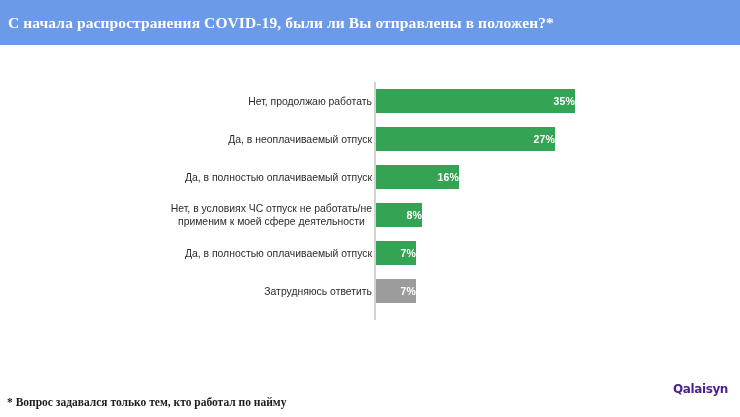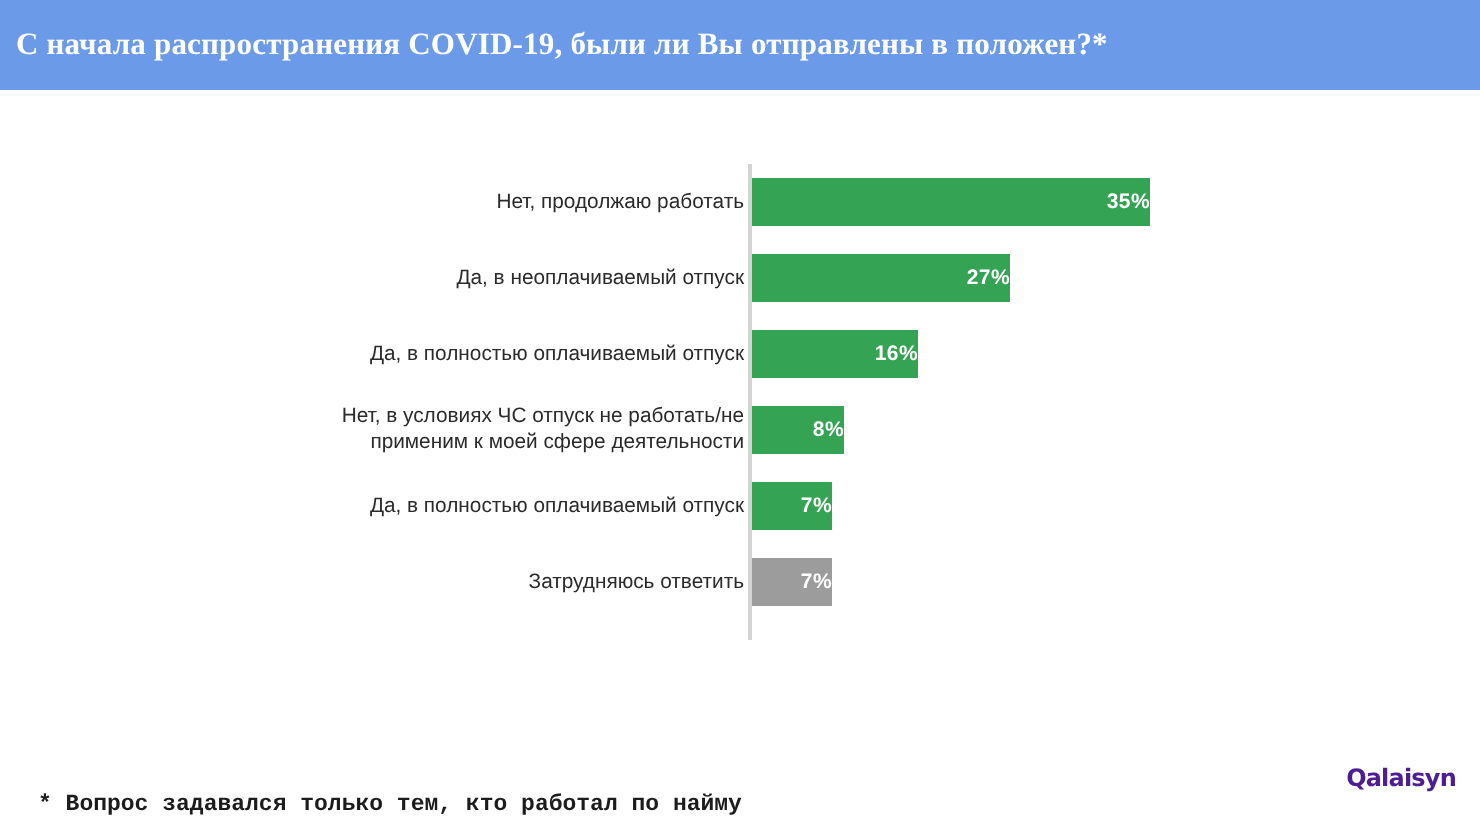--- a/index.html
+++ b/index.html
@@ -67,21 +67,21 @@
   }
   .row-label {
     position: absolute;
     right: 368px;
     top: 0;
     width: 260px;
     height: 38px;
     display: flex;
     align-items: center;
     justify-content: flex-end;
-    text-align: right;
+    text-align: center;
     color: #2b2b2b;
     font-size: 10.4px;
     line-height: 13px;
     font-family: "Liberation Sans", sans-serif;
   }
   .bar-wrap {
     position: absolute;
     left: 376px;
     top: 7px;
     height: 24px;
@@ -101,24 +101,24 @@
     color: #ffffff;
     font-size: 10.5px;
     font-weight: bold;
     font-family: "Liberation Sans", sans-serif;
     letter-spacing: 0.2px;
   }
 
   
   #footnote {
     position: absolute;
-    left: 19px;
+    left: 7px;
     top: 396px;
     color: #1c1c1c;
-    font-family: Liberation Mono, monospace;
+    font-family: Liberation Serif, serif;
     font-weight: bold;
     font-size: 11.5px;
     white-space: nowrap;
   }
 
   
   #logo {
     position: absolute;
     right: 12px;
     top: 382px;
@@ -149,21 +149,21 @@
         <div class="bar">
           <span class="bar-value">35%</span>
         </div>
       </div>
     </div>
 
     <div class="row" style="top:38px">
       <div class="row-label">
         <span>Да, в неоплачиваемый отпуск</span>
       </div>
-      <div class="bar-wrap" style="width:129px">
+      <div class="bar-wrap" style="width:179px">
         <div class="bar">
           <span class="bar-value">27%</span>
         </div>
       </div>
     </div>
 
     <div class="row" style="top:76px">
       <div class="row-label">
         <span>Да, в полностью оплачиваемый отпуск</span>
       </div>

